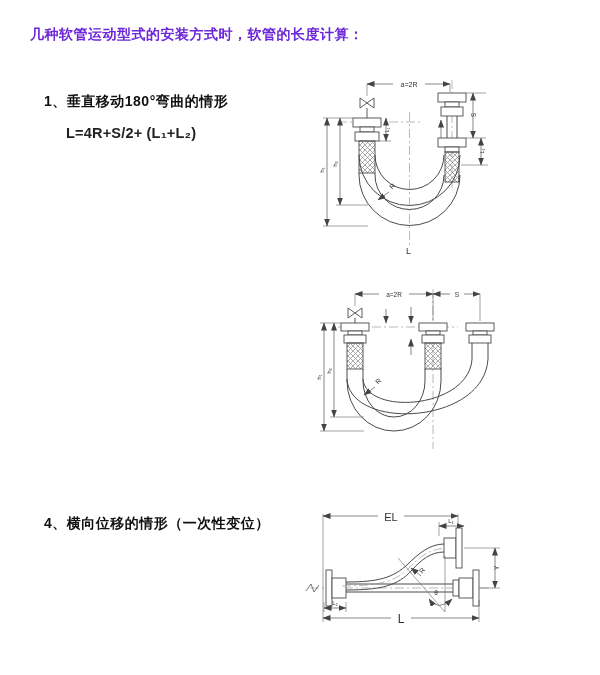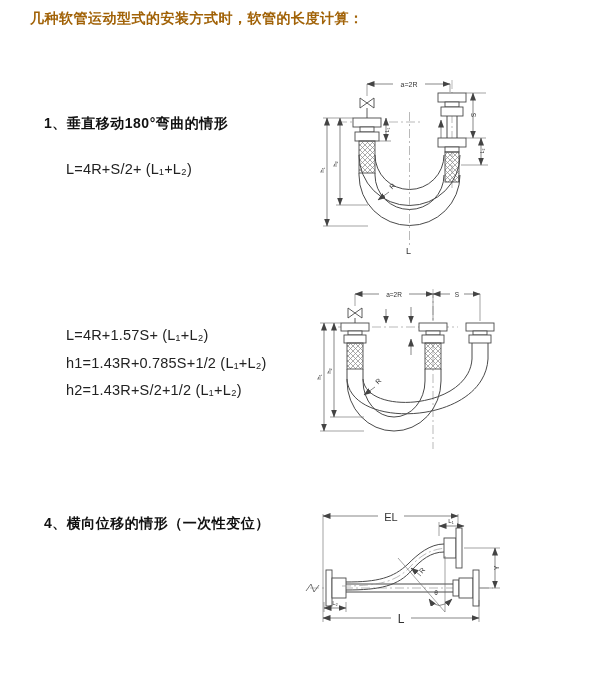--- a/index.html
+++ b/index.html
@@ -2,28 +2,28 @@
 <html><head>
 <meta charset="utf-8">
 <style>
   html,body{margin:0;padding:0;background:#ffffff;}
   body{
     width:600px;height:675px;position:relative;overflow:hidden;
     font-family:"Liberation Sans","DejaVu Sans",sans-serif;
     color:#1f1f1f;
   }
   .page-title{
-    position:absolute;left:30px;top:10px;
-    font-size:14px;font-weight:700;letter-spacing:.5px;color:#a16207;
+    position:absolute;left:30px;top:26px;
+    font-size:14px;font-weight:700;letter-spacing:.5px;color:#6d28d9;
   }
   .section{position:absolute;left:44px;}
   .sec-heading{font-size:14px;font-weight:700;letter-spacing:.5px;color:#111;}
-  .formulas{margin-top:23px;padding-left:22px;}
+  .formulas{margin-top:9px;padding-left:22px;font-weight:bold;}
   .formula{font-size:14.5px;line-height:27.5px;color:#222;letter-spacing:.2px;white-space:pre;}
-  #sec1{top:115px;}
+  #sec1{top:93px;}
   #sec2{top:299px;}
   #sec3{top:515px;}
   .diag{position:absolute;}
   #diag1{left:310px;top:70px;}
   #diag2{left:308px;top:281px;}
   #diag3{left:298px;top:500px;}
   svg text{font-family:"Liberation Sans","DejaVu Sans",sans-serif;fill:#333;}
   .dimline{stroke:#555;stroke-width:.7;fill:none;}
   .extline{stroke:#666;stroke-width:.6;fill:none;}
   .hose{stroke:#4a4a4a;stroke-width:1;fill:none;}
@@ -51,25 +51,20 @@
 <div class="page-title">几种软管运动型式的安装方式时，软管的长度计算：</div>
 
 <div class="section" id="sec1">
   <div class="sec-heading">1、垂直移动180°弯曲的情形</div>
   <div class="formulas">
     <div class="formula">L=4R+S/2+ (L₁+L₂)</div>
   </div>
 </div>
 
 <div class="section" id="sec2">
-  <div class="formulas">
-    <div class="formula">L=4R+1.57S+ (L₁+L₂)</div>
-    <div class="formula">h1=1.43R+0.785S+1/2 (L₁+L₂)</div>
-    <div class="formula">h2=1.43R+S/2+1/2 (L₁+L₂)</div>
-  </div>
 </div>
 
 <div class="section" id="sec3">
   <div class="sec-heading">4、横向位移的情形（一次性变位）</div>
 </div>
 
 <svg class="diag" id="diag1" width="280" height="190" viewBox="0 0 280 190">
 
   <g>
     <line class="cline" x1="99.5" y1="42" x2="99.5" y2="176"></line>

